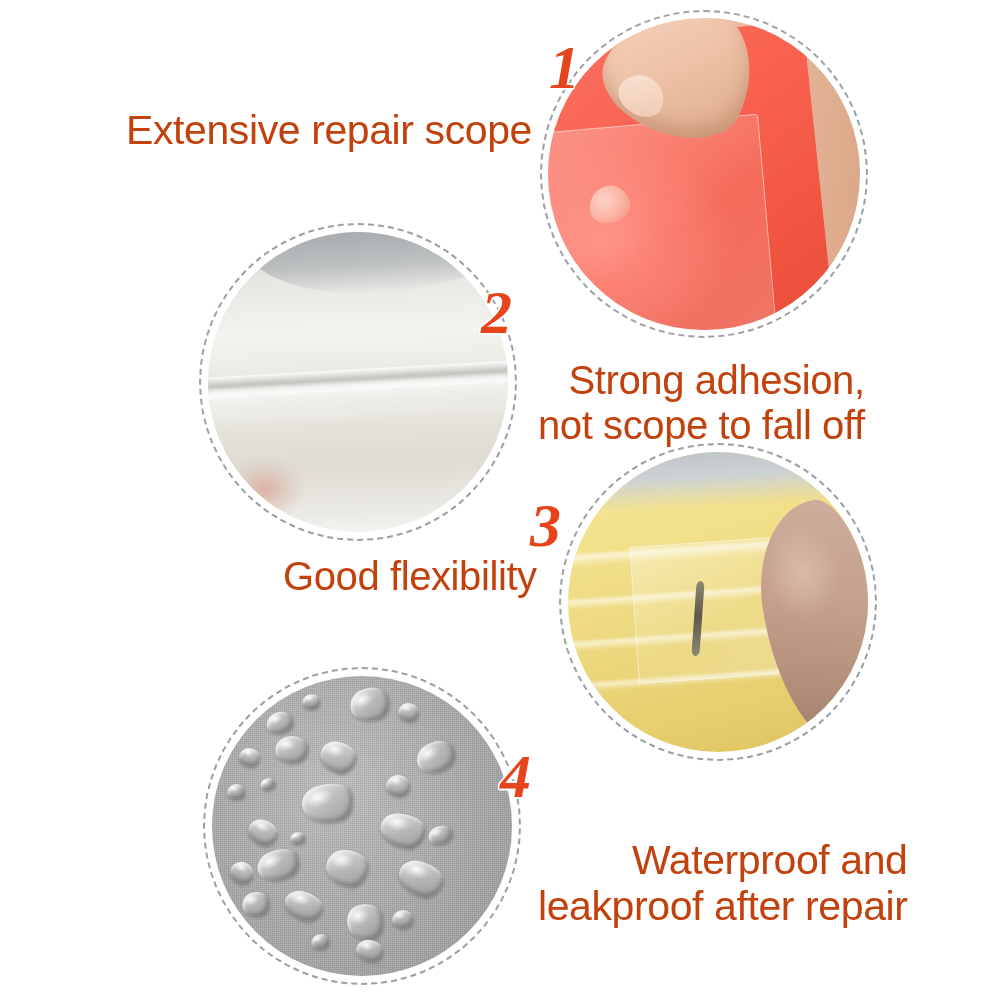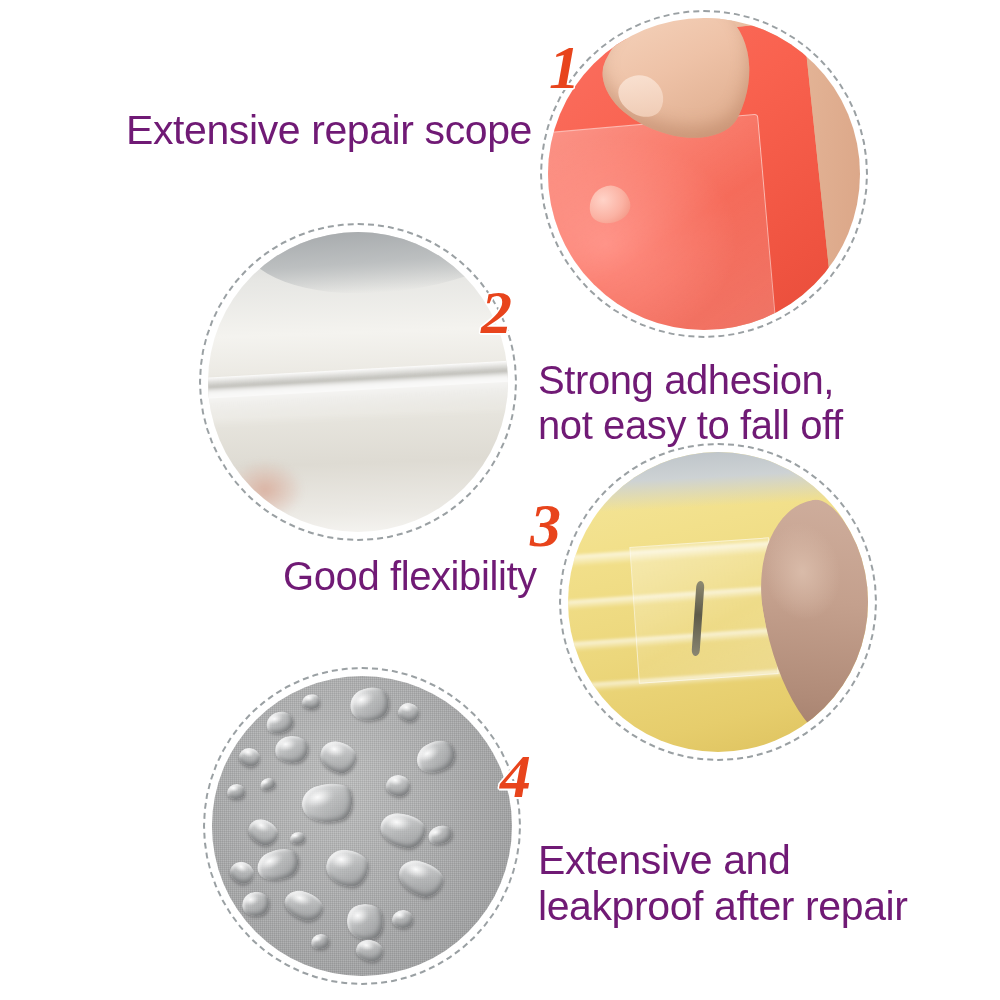--- a/index.html
+++ b/index.html
@@ -15,26 +15,27 @@
     position: relative;
     width: 1000px;
     height: 1000px;
     background: #ffffff;
     overflow: hidden;
   }
 
   
   .caption {
     position: absolute;
-    color: #701a75;
+    color: #c2410c;
     font-family: "Liberation Sans", sans-serif;
     font-weight: 400;
     line-height: 1.12;
     white-space: pre-line;
     letter-spacing: -0.4px;
+    text-align: right;
   }
   #caption-1 { left: 126px; top: 108px; font-size: 41px; }
   #caption-2 { left: 538px; top: 358px; font-size: 40px; }
   #caption-3 { left: 283px; top: 554px; font-size: 40px; }
   #caption-4 { left: 538px; top: 838px; font-size: 41px; }
 
   
   .badge {
     position: absolute;
     font-family: "Liberation Serif", serif;
@@ -259,21 +260,21 @@
       <div class="c3-fold" id="c3-f3"></div>
       <div class="c3-fold" id="c3-f4"></div>
       <div id="c3-patch"></div>
       <div id="c3-tear"></div>
       <div id="c3-hand"></div>
     </div>
     <div class="dashring"></div>
   </div>
   <div class="badge" id="badge-3">3</div>
   <div class="caption" id="caption-2">Strong adhesion,
-not easy to fall off</div>
+not scope to fall off</div>
 
   <div class="cell" id="cell-4">
     <div class="photo">
       <div id="c4-bg"></div>
       <div id="c4-drops">
           <div class="drop" style="left: 18%; top: 12%; width: 9%; height: 7%; border-radius: 56% 44% 50% 50% / 64% 52% 48% 40%; transform: rotate(-12deg);"></div>
           <div class="drop" style="left: 30%; top: 6%; width: 6%; height: 5%; border-radius: 60% 40% 54% 46% / 68% 56% 44% 36%; transform: rotate(8deg);"></div>
           <div class="drop" style="left: 46%; top: 4%; width: 13%; height: 11%; border-radius: 46% 54% 40% 60% / 54% 42% 58% 50%; transform: rotate(-18deg);"></div>
           <div class="drop" style="left: 62%; top: 9%; width: 7%; height: 6%; border-radius: 52% 48% 46% 54% / 60% 48% 52% 44%; transform: rotate(14deg);"></div>
           <div class="drop" style="left: 9%; top: 24%; width: 7%; height: 6%; border-radius: 54% 46% 48% 52% / 62% 50% 50% 42%; transform: rotate(22deg);"></div>
@@ -296,16 +297,16 @@
           <div class="drop" style="left: 24%; top: 72%; width: 13%; height: 9%; border-radius: 46% 54% 40% 60% / 54% 42% 58% 50%; transform: rotate(20deg);"></div>
           <div class="drop" style="left: 45%; top: 76%; width: 12%; height: 12%; border-radius: 44% 56% 38% 62% / 52% 40% 60% 52%; transform: rotate(-12deg);"></div>
           <div class="drop" style="left: 60%; top: 78%; width: 7%; height: 6%; border-radius: 54% 46% 48% 52% / 62% 50% 50% 42%; transform: rotate(4deg);"></div>
           <div class="drop" style="left: 33%; top: 86%; width: 6%; height: 5%; border-radius: 56% 44% 50% 50% / 64% 52% 48% 40%; transform: rotate(-4deg);"></div>
           <div class="drop" style="left: 48%; top: 88%; width: 9%; height: 7%; border-radius: 50% 50% 44% 56% / 58% 46% 54%; transform: rotate(12deg);"></div>
         </div>
     </div>
     <div class="dashring"></div>
   </div>
   <div class="badge" id="badge-4">4</div>
-  <div class="caption" id="caption-4">Extensive and
+  <div class="caption" id="caption-4">Waterproof and
 leakproof after repair</div>
 
 </div>
 
 </body></html>

